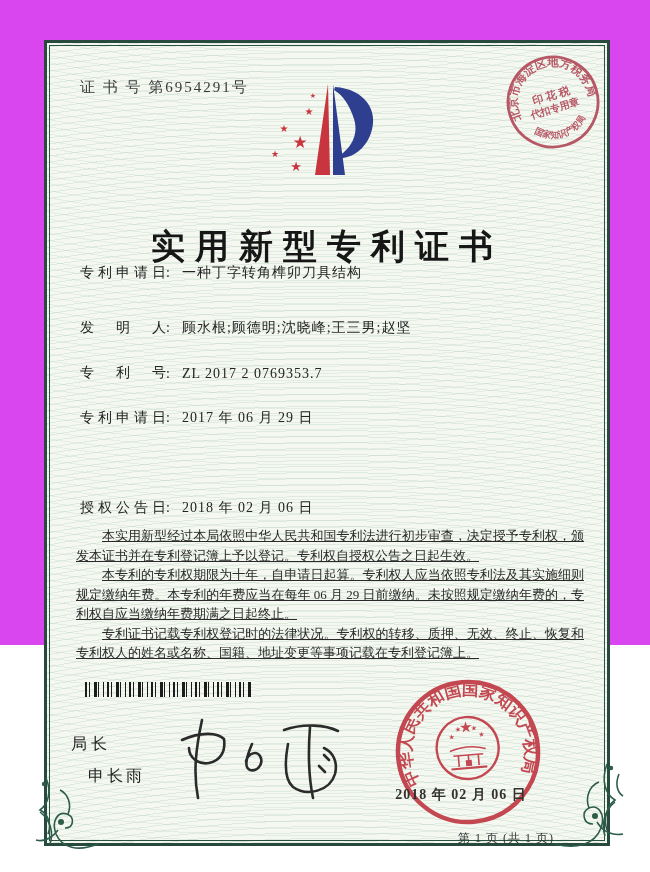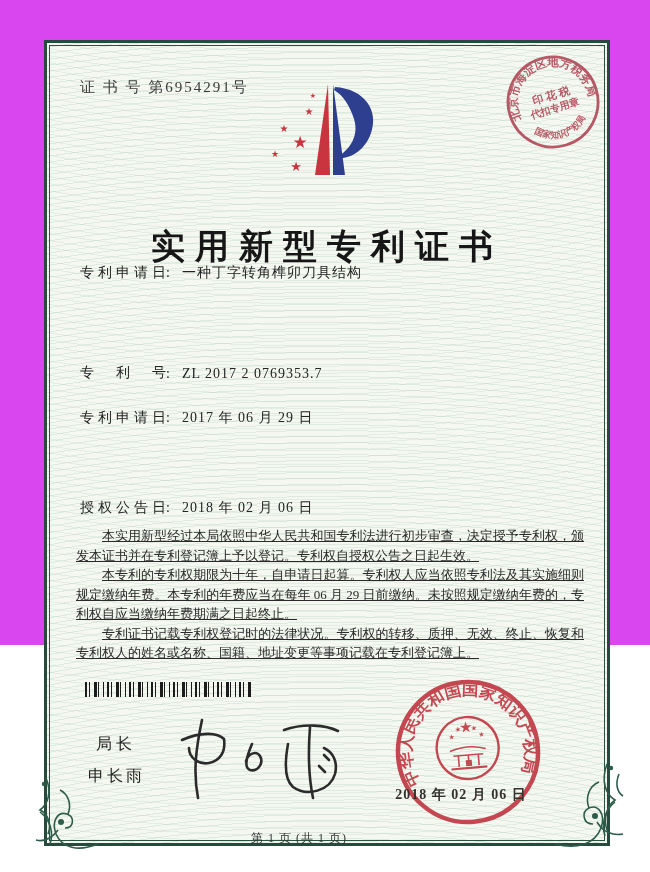--- a/index.html
+++ b/index.html
@@ -48,31 +48,31 @@
   .barcode{
     position:absolute;left:41px;top:642px;width:166px;height:15px;
     background:
       repeating-linear-gradient(90deg,
         #1c1c1c 0 2px, transparent 2px 4px,
         #1c1c1c 4px 5px, transparent 5px 9px,
         #1c1c1c 9px 12px, transparent 12px 13px,
         #1c1c1c 13px 14px, transparent 14px 18px,
         #1c1c1c 18px 19px, transparent 19px 22px);
   }
-  .director-title{position:absolute;left:52px;top:694px;font-size:16px;color:#222;letter-spacing:4px;}
+  .director-title{position:absolute;left:27px;top:694px;font-size:16px;color:#222;letter-spacing:4px;}
   .director-name{position:absolute;left:44px;top:726px;font-size:16px;color:#222;letter-spacing:3px;}
   .signature{position:absolute;left:128px;top:668px;}
   .seal{position:absolute;left:348px;top:636px;transform:rotate(-5deg);opacity:.92;}
   .seal-date{
     position:absolute;left:342px;top:746px;width:150px;text-align:center;
     font-size:14px;color:#33302e;letter-spacing:1px;font-weight:700;
   }
   .tax-stamp{position:absolute;left:459px;top:12px;transform:rotate(-17deg);opacity:.95;}
   .footer{
-    position:absolute;left:0;top:790px;width:510px;text-align:center;
+    position:absolute;left:0;top:790px;width:510px;text-align:right;
     font-size:12px;color:#333;letter-spacing:1px;
   }
   .logo{position:absolute;left:212px;top:36px;}
   .ornament-bl{position:absolute;left:28px;top:768px;}
   .ornament-br{position:absolute;left:545px;top:756px;}
 </style>
 </head>
 <body>
 
 <div class="paper">
@@ -110,20 +110,23 @@
         <textPath href="#taxBottom" startOffset="1" textLength="60" lengthAdjust="spacingAndGlyphs">国家知识产权局</textPath>
       </text>
       <text x="50" y="47" font-size="11" fill="#b4505f" text-anchor="middle" font-weight="700">印 花 税</text>
       <text x="50" y="60" font-size="10" fill="#b4505f" text-anchor="middle" font-weight="700">代扣专用章</text>
     </svg>
 
     <div class="title">实用新型专利证书</div>
 
     <div class="field-row" style="top:224px">
       <span class="field-label">专利申请日</span><span class="field-colon">:</span><span class="field-value">一种丁字转角榫卯刀具结构</span>
+    </div>
+    <div class="field-row" style="top:279px">
+      <span class="field-label">发明人</span><span class="field-colon">:</span><span class="field-value">顾水根;顾德明;沈晓峰;王三男;赵坚</span>
     </div>
     <div class="field-row" style="top:324px">
       <span class="field-label">专利号</span><span class="field-colon">:</span><span class="field-value">ZL 2017 2 0769353.7</span>
     </div>
     <div class="field-row" style="top:369px">
       <span class="field-label">专利申请日</span><span class="field-colon">:</span><span class="field-value">2017 年 06 月 29 日</span>
     </div>
     <div class="field-row" style="top:459px">
       <span class="field-label">授权公告日</span><span class="field-colon">:</span><span class="field-value">2018 年 02 月 06 日</span>
     </div>

